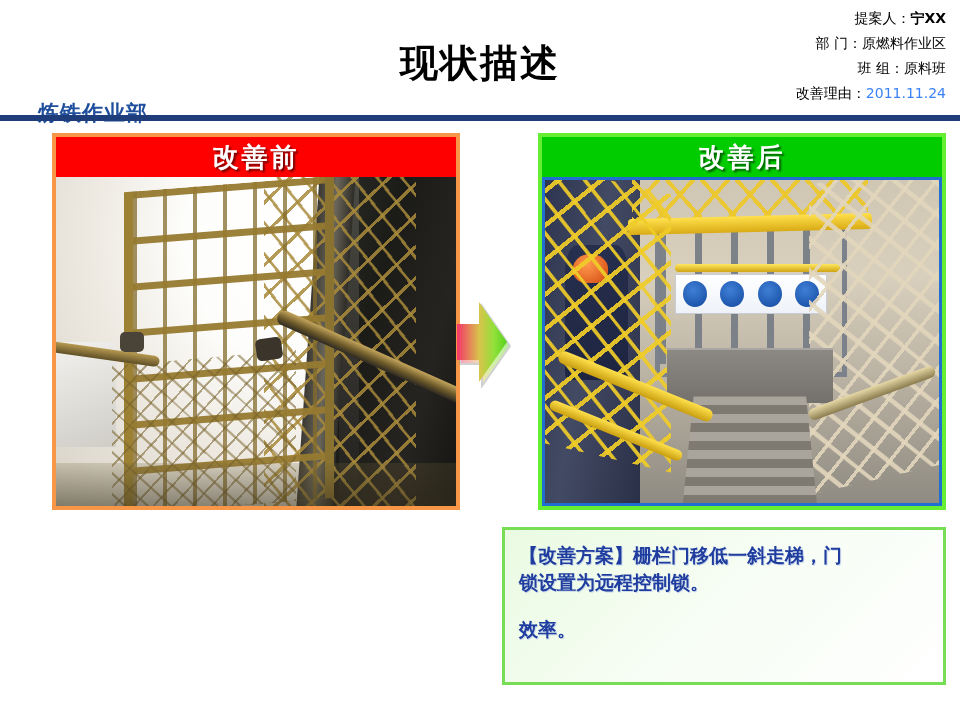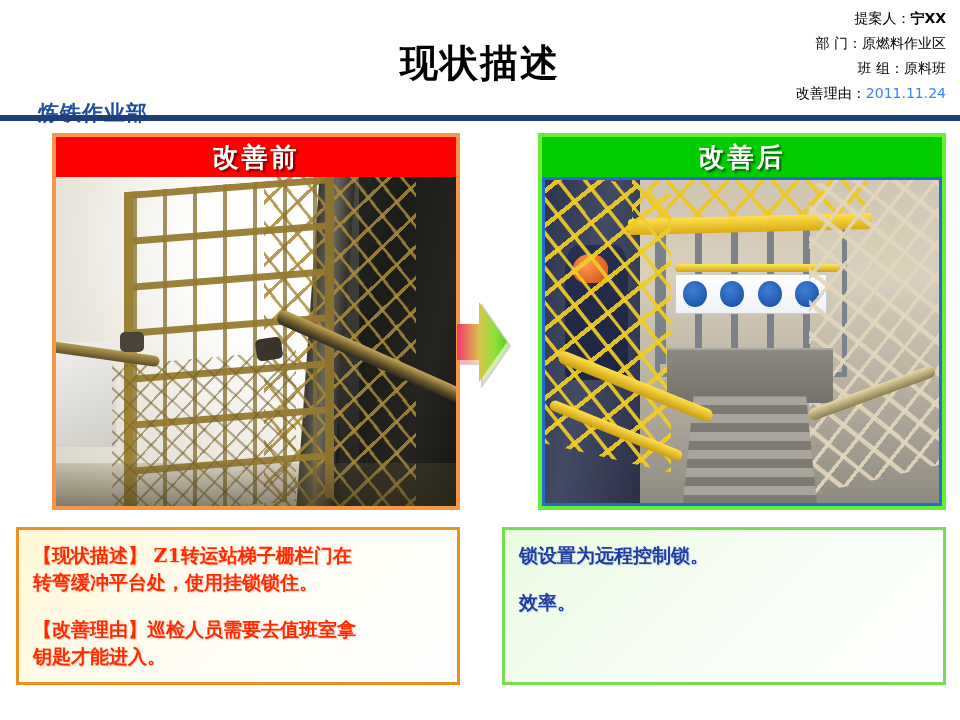--- a/index.html
+++ b/index.html
@@ -356,27 +356,21 @@
           <div class="ph-r-landing"></div>
           <div class="ph-r-steps"></div>
           <div class="ph-r-lrailA"></div>
           <div class="ph-r-lrailB"></div>
           <div class="ph-r-rrail"></div>
         </div>
       </div>
     </div>
   </div>
 
-  <div class="tbox tbox-left">
-    <p class="tline tline-red">【现状描述】 Z1转运站梯子栅栏门在</p>
-    <p class="tline tline-red">转弯缓冲平台处，使用挂锁锁住。</p>
-    <div class="tgap"></div>
-    <p class="tline tline-red">【改善理由】巡检人员需要去值班室拿</p>
-    <p class="tline tline-red">钥匙才能进入。</p>
-  </div>
 
   <div class="tbox tbox-right">
+    <p class="tline tline-blue">【改善方案】栅栏门移低一斜走梯，门</p>
     <p class="tline tline-blue">锁设置为远程控制锁。</p>
     <div class="tgap"></div>
     <p class="tline tline-blue">效率。</p>
   </div>
 
 </div>
 
 </body></html>

